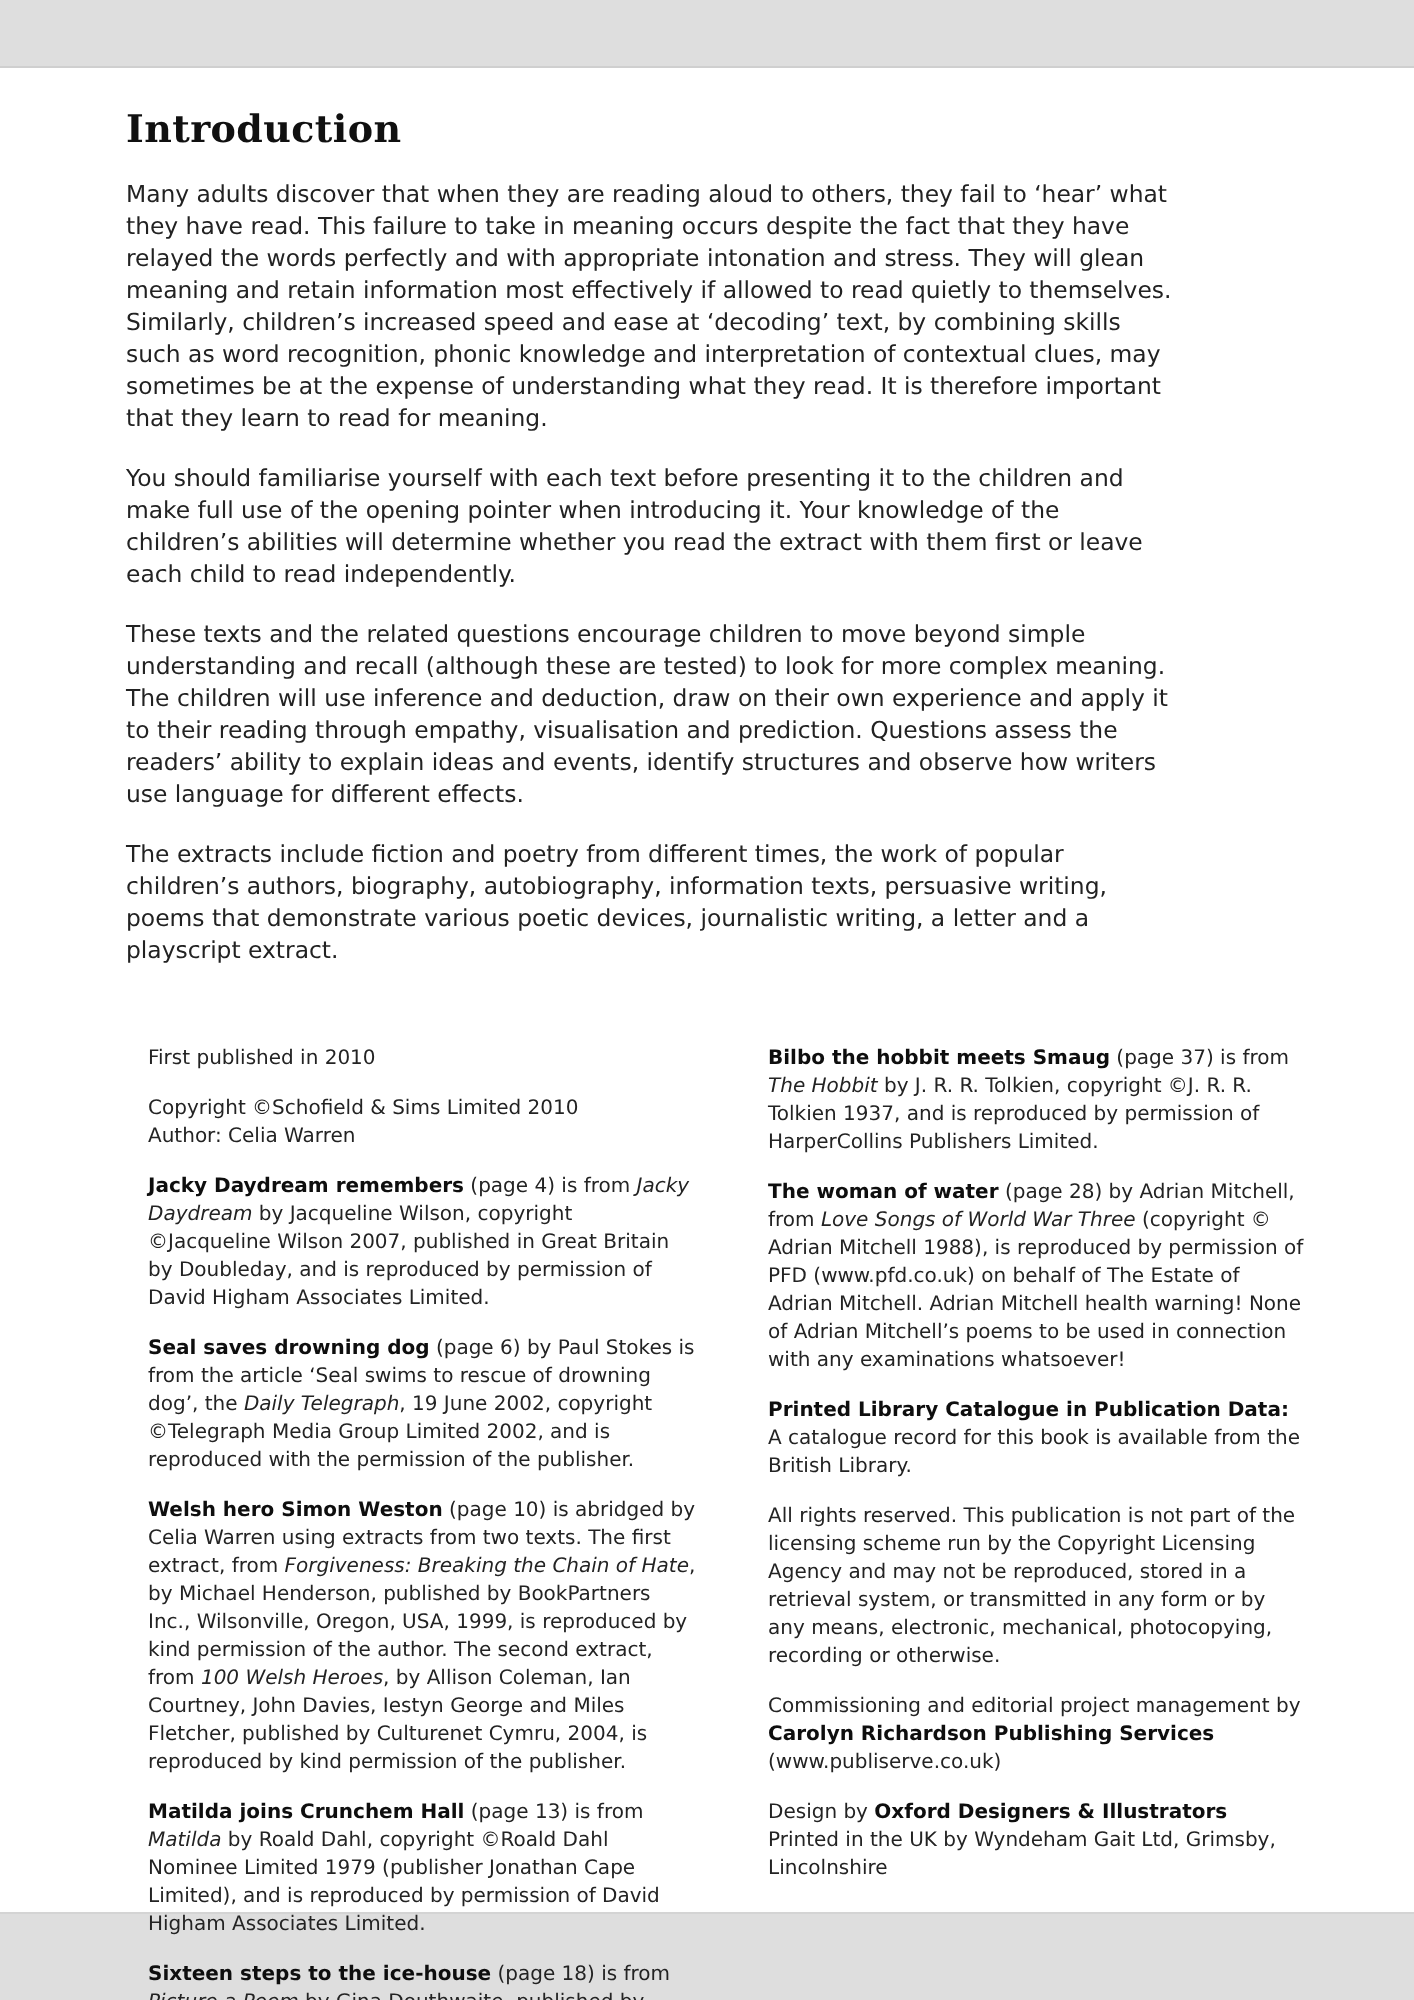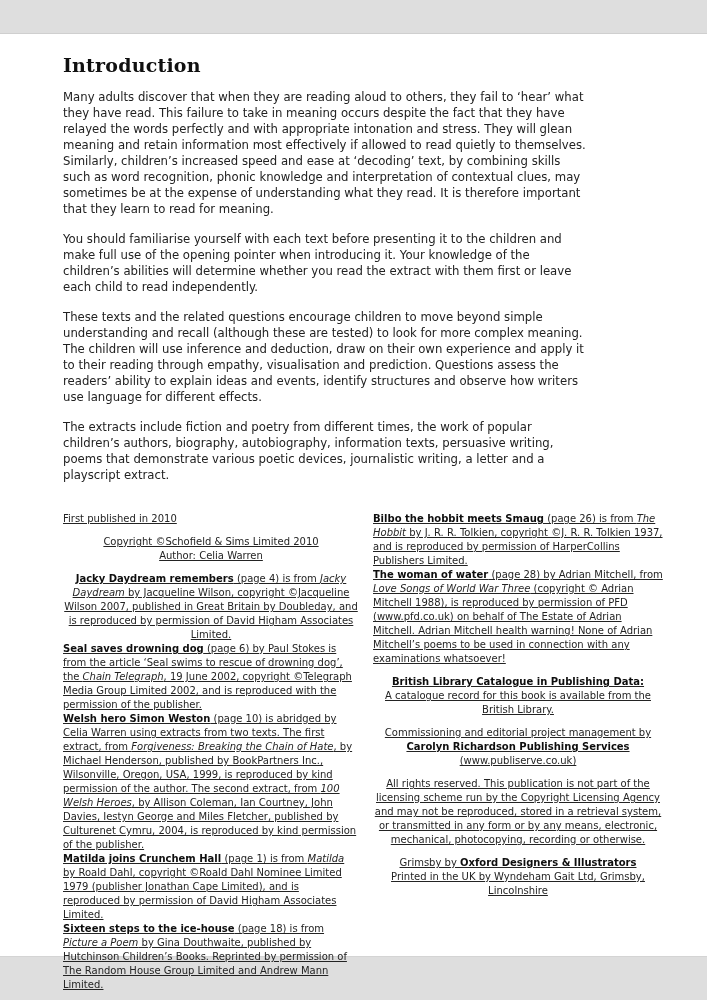--- a/index.html
+++ b/index.html
@@ -42,22 +42,22 @@
     color: #222222;
   }
   .columns {
     display: flex;
     margin-top: 29px;
     width: 600px;
   }
   .col { font-size: 10px; line-height: 14px; color: #232323; }
   .col.left  { width: 296px; margin-right: 14px; }
   .col.right { width: 290px; }
-  .col p.cred { margin: 0; white-space: pre-line; text-decoration: underline; }
-  .col p.cred.spaced { margin-top: 9px; text-align: center; }
+  .col p.cred { margin: 11px; white-space: pre-line; }
+  .col p.cred.spaced { margin-top: 9px; }
   .col b { color: #0e0e0e; }
 </style>
 </head>
 <body>
 
 <div class="stage">
   <div class="band-top"></div>
   <div class="band-bottom"></div>
 
   <div class="page">
@@ -71,34 +71,34 @@
         <p class="intro">These texts and the related questions encourage children to move beyond simple understanding and recall (although these are tested) to look for more complex meaning. The children will use inference and deduction, draw on their own experience and apply it to their reading through empathy, visualisation and prediction. Questions assess the readers’ ability to explain ideas and events, identify structures and observe how writers use language for different effects.</p>
         <p class="intro">The extracts include fiction and poetry from different times, the work of popular children’s authors, biography, autobiography, information texts, persuasive writing, poems that demonstrate various poetic devices, journalistic writing, a letter and a playscript extract.</p>
       </div>
 
       <div class="columns">
         <div class="col left" id="left-col">
             <p class="cred"><span>First published in 2010</span></p>
             <p class="cred spaced"><span>Copyright ©Schofield &amp; Sims Limited 2010
 Author: Celia Warren</span></p>
             <p class="cred spaced"><b>Jacky Daydream remembers</b><span> (page 4) is from </span><i>Jacky Daydream</i><span> by Jacqueline Wilson, copyright ©Jacqueline Wilson 2007, published in Great Britain by Doubleday, and is reproduced by permission of David Higham Associates Limited.</span></p>
-            <p class="cred"><b>Seal saves drowning dog</b><span> (page 6) by Paul Stokes is from the article ‘Seal swims to rescue of drowning dog’, the </span><i>Chain Telegraph</i><span>, 19 June 2002, copyright ©Telegraph Media Group Limited 2002, and is reproduced with the permission of the publisher.</span></p>
+            <p class="cred"><b>Seal saves drowning dog</b><span> (page 6) by Paul Stokes is from the article ‘Seal swims to rescue of drowning dog’, the </span><i>Daily Telegraph</i><span>, 19 June 2002, copyright ©Telegraph Media Group Limited 2002, and is reproduced with the permission of the publisher.</span></p>
             <p class="cred"><b>Welsh hero Simon Weston</b><span> (page 10) is abridged by Celia Warren using extracts from two texts. The first extract, from </span><i>Forgiveness: Breaking the Chain of Hate</i><span>, by Michael Henderson, published by BookPartners Inc., Wilsonville, Oregon, USA, 1999, is reproduced by kind permission of the author. The second extract, from </span><i>100 Welsh Heroes</i><span>, by Allison Coleman, Ian Courtney, John Davies, Iestyn George and Miles Fletcher, published by Culturenet Cymru, 2004, is reproduced by kind permission of the publisher.</span></p>
-            <p class="cred"><b>Matilda joins Crunchem Hall</b><span> (page 1) is from </span><i>Matilda</i><span> by Roald Dahl, copyright ©Roald Dahl Nominee Limited 1979 (publisher Jonathan Cape Limited), and is reproduced by permission of David Higham Associates Limited.</span></p>
+            <p class="cred"><b>Matilda joins Crunchem Hall</b><span> (page 13) is from </span><i>Matilda</i><span> by Roald Dahl, copyright ©Roald Dahl Nominee Limited 1979 (publisher Jonathan Cape Limited), and is reproduced by permission of David Higham Associates Limited.</span></p>
             <p class="cred"><b>Sixteen steps to the ice-house</b><span> (page 18) is from </span><i>Picture a Poem</i><span> by Gina Douthwaite, published by Hutchinson Children’s Books. Reprinted by permission of The Random House Group Limited and Andrew Mann Limited.</span></p>
           </div>
         <div class="col right" id="right-col">
-            <p class="cred"><b>Bilbo the hobbit meets Smaug</b><span> (page 26) is from </span><i>The Hobbit</i><span> by J. R. R. Tolkien, copyright ©J. R. R. Tolkien 1937, and is reproduced by permission of HarperCollins Publishers Limited.</span></p>
+            <p class="cred"><b>Bilbo the hobbit meets Smaug</b><span> (page 37) is from </span><i>The Hobbit</i><span> by J. R. R. Tolkien, copyright ©J. R. R. Tolkien 1937, and is reproduced by permission of HarperCollins Publishers Limited.</span></p>
             <p class="cred"><b>The woman of water</b><span> (page 28) by Adrian Mitchell, from </span><i>Love Songs of World War Three</i><span> (copyright © Adrian Mitchell 1988), is reproduced by permission of PFD (www.pfd.co.uk) on behalf of The Estate of Adrian Mitchell. Adrian Mitchell health warning! None of Adrian Mitchell’s poems to be used in connection with any examinations whatsoever!</span></p>
-            <p class="cred spaced"><b>British Library Catalogue in Publishing Data:</b><span>
+            <p class="cred spaced"><b>Printed Library Catalogue in Publication Data:</b><span>
 A catalogue record for this book is available from the British Library.</span></p>
+            <p class="cred spaced"><span>All rights reserved. This publication is not part of the licensing scheme run by the Copyright Licensing Agency and may not be reproduced, stored in a retrieval system, or transmitted in any form or by any means, electronic, mechanical, photocopying, recording or otherwise.</span></p>
             <p class="cred spaced"><span>Commissioning and editorial project management by
 </span><b>Carolyn Richardson Publishing Services</b><span>
 (www.publiserve.co.uk)</span></p>
-            <p class="cred spaced"><span>All rights reserved. This publication is not part of the licensing scheme run by the Copyright Licensing Agency and may not be reproduced, stored in a retrieval system, or transmitted in any form or by any means, electronic, mechanical, photocopying, recording or otherwise.</span></p>
-            <p class="cred spaced"><span>Grimsby by </span><b>Oxford Designers &amp; Illustrators</b><span>
+            <p class="cred spaced"><span>Design by </span><b>Oxford Designers &amp; Illustrators</b><span>
 Printed in the UK by Wyndeham Gait Ltd, Grimsby, Lincolnshire</span></p>
           </div>
       </div>
 
     </div>
   </div>
 </div>
 
 </body></html>

